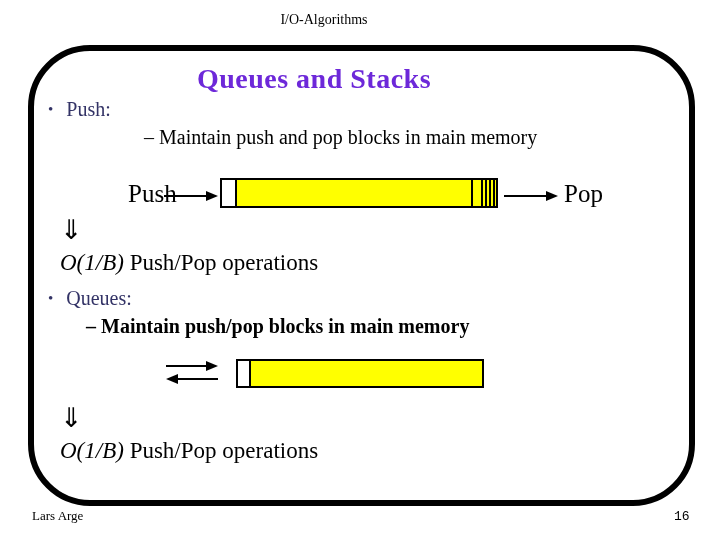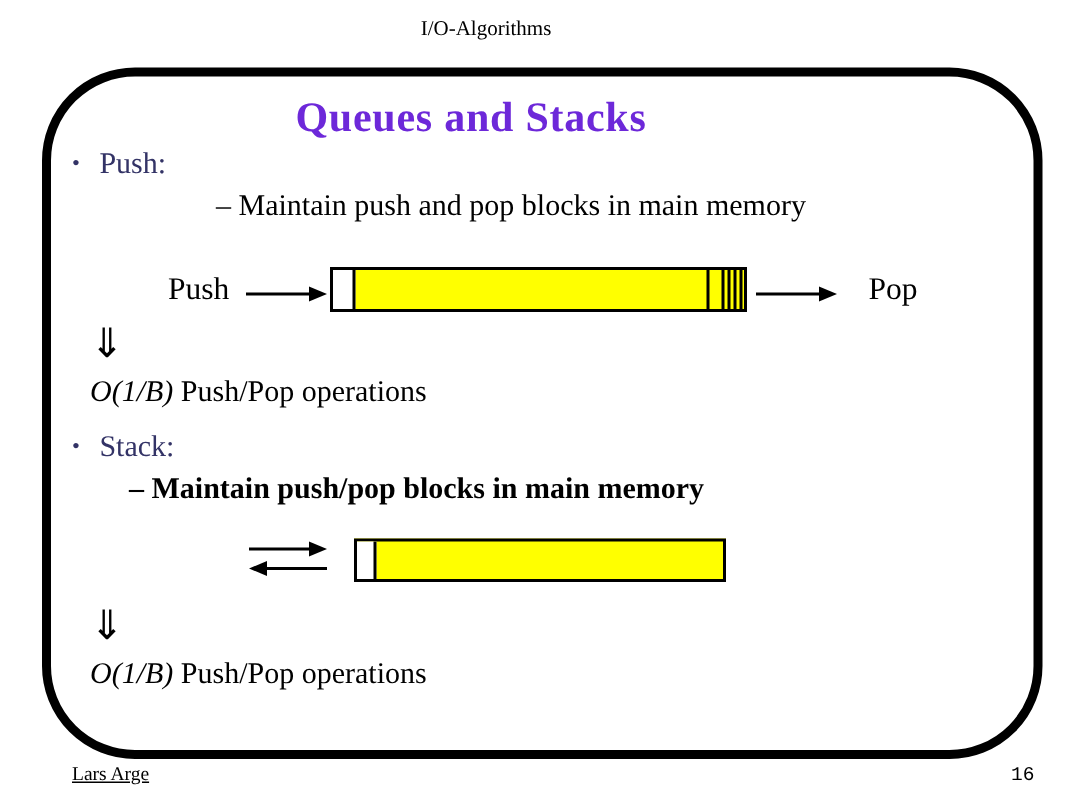--- a/index.html
+++ b/index.html
@@ -45,21 +45,21 @@
     font-size:15px;
     margin-right:13px;
     vertical-align:2px;
   }
   .sub-line {
     font-size:20px;
     color:#000;
     white-space:nowrap;
   }
 
-  .diagram-label { font-size:21px; white-space:nowrap; }
+  .diagram-label { font-size:25px; white-space:nowrap;margin-left:16px; }
 
   .block {
     box-sizing:border-box;
     border:2px solid #000;
     background:#FFFF00;
     position:absolute;
   }
   .block .headseg {
     position:absolute; left:0; top:0; bottom:0;
     width:13px; background:#ffffff;
@@ -67,21 +67,21 @@
   }
   .vline {
     position:absolute; top:0; bottom:0;
     width:2px; background:#000;
   }
 
   .implies {
     font-size:27px;
     font-family:"DejaVu Sans","Liberation Serif",serif;
   }
-  .result-line { font-size:20px; white-space:nowrap; }
+  .result-line { font-size:23px; white-space:nowrap; }
   .result-line .math { font-style:italic; }
 
   .footer-text { font-size:13px; }
 
   svg { display:block; }
 </style>
 </head>
 <body>
 
 <div class="abs header-title">I/O-Algorithms</div>
@@ -109,42 +109,42 @@
   <div class="vline" style="left:263px;"></div>
   <div class="vline" style="left:267px;"></div>
   <div class="vline" style="left:271px;"></div>
 </div>
 
 <svg class="abs" style="left:504px; top:189px;" width="54" height="14">
   <line x1="0" y1="7" x2="43" y2="7" stroke="#000" stroke-width="2"></line>
   <polygon points="42,2 54,7 42,12" fill="#000"></polygon>
 </svg>
 
-<div class="abs diagram-label" style="left:579px; top:180px;">Pop</div>
+<div class="abs diagram-label" style="left:548px; top:180px;">Pop</div>
 
 <div class="abs implies" style="left:60px; top:214px;">⇓</div>
 <div class="abs result-line" style="left:60px; top:250px;">
   <span class="math">O(1/B)</span><span> Push/Pop operations</span>
 </div>
 
 <div class="abs bullet-line" style="left:48px; top:287px;">
-  <span class="dot">•</span><span>Stack:</span>
+  <span class="dot">•</span><span>Queues:</span>
 </div>
 <div class="abs sub-line" style="left:86px; top:315px;font-weight:bold;">– Maintain push/pop blocks in main memory</div>
 
 <svg class="abs" style="left:166px; top:358px;" width="52" height="28">
   <line x1="0" y1="8" x2="41" y2="8" stroke="#000" stroke-width="2"></line>
   <polygon points="40,3 52,8 40,13" fill="#000"></polygon>
   <line x1="11" y1="21" x2="52" y2="21" stroke="#000" stroke-width="2"></line>
   <polygon points="12,16 0,21 12,26" fill="#000"></polygon>
 </svg>
 
 <div class="block" style="left:236px; top:359px; width:248px; height:29px;">
   <div class="headseg" style="width:11px;"></div>
 </div>
 
 <div class="abs implies" style="left:60px; top:402px;">⇓</div>
 <div class="abs result-line" style="left:60px; top:438px;">
   <span class="math">O(1/B)</span><span> Push/Pop operations</span>
 </div>
 
-<div class="abs footer-text" style="left:48px; top:508px;text-decoration:underline;">Lars Arge</div>
+<div class="abs footer-text" style="left:32px; top:508px;">Lars Arge</div>
 <div class="abs footer-text" style="left:674px; top:509px;font-family:Liberation Mono, monospace;">16</div>
 
 </body></html>

